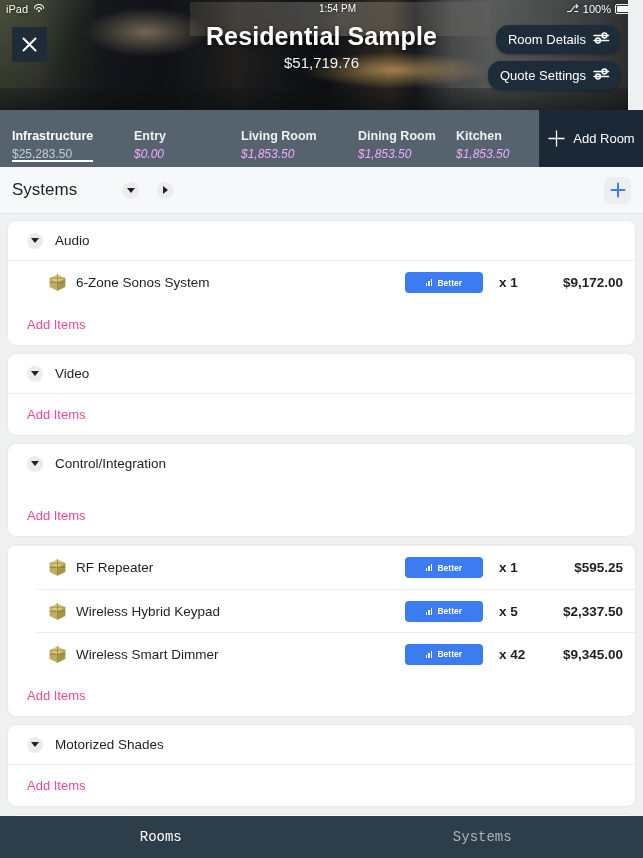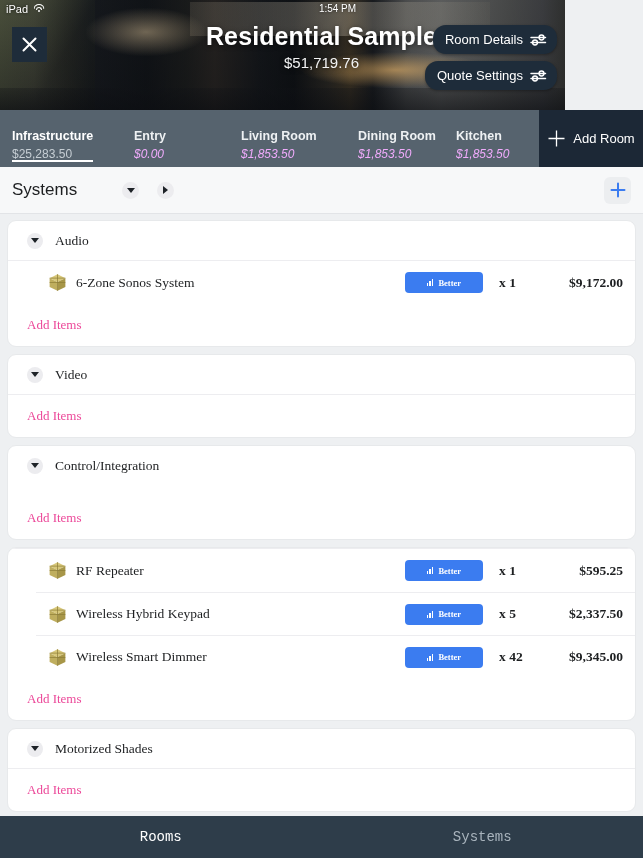--- a/index.html
+++ b/index.html
@@ -6,21 +6,21 @@
   html, body {
     width: 643px; height: 858px;
     font-family: "Liberation Sans", sans-serif;
     background: #eef0f2;
     overflow: hidden;
   }
   #app { position: relative; width: 643px; height: 858px; overflow: hidden; }
 
   
   .hero {
-    position: relative; height: 110px; width: 565px;
+    position: relative; height: 110px; width: 628px;
     background:
       linear-gradient(165deg, rgba(25,30,35,0.35) 0%, rgba(10,12,16,0.45) 100%),
       linear-gradient(90deg,
         #2a2a22 0%, #3b3a30 6%, #23231f 12%,
         #14161a 16%, #0d0f12 26%,
         #1a1a18 33%, #2b2520 38%,
         #121417 46%, #0b0d10 52%,
         #2e2a22 58%, #4a3c26 62%, #1b1d20 66%,
         #6f6f6d 72%, #8a8a87 78%, #7c7c79 84%,
         #6a6a67 90%, #58585a 96%, #44443f 100%);
@@ -104,21 +104,21 @@
   }
 
   
   .hero-actions {
     position: absolute; right: 8px; top: 25px; z-index: 5;
     display: flex; flex-direction: column; gap: 7px; align-items: flex-end;
   }
   .hero-btn {
     background: #1e2c3a; color: #fff; font-size: 13px;
     border-radius: 13px; padding: 7px 10px 7px 12px;
-    display: flex; align-items: center; gap: 7px; cursor: pointer;
+    display: flex; align-items: flex-start; gap: 7px; cursor: pointer;
     box-shadow: 0 1px 3px rgba(0,0,0,0.35);
   }
   .sliders-ico { display:block; }
 
   
   .roomtabs {
     position: relative; height: 57px; width: 643px; background: #56636e;
     display: flex; align-items: stretch; z-index: 3;
   }
   .roomtabs-scroll { display: flex; flex: 1; align-items: stretch; overflow: hidden; }
@@ -161,21 +161,21 @@
   .tri-down { width:0;height:0;border-left:4px solid transparent;border-right:4px solid transparent;border-top:5px solid #1d2227; }
   .tri-right { width:0;height:0;border-top:4px solid transparent;border-bottom:4px solid transparent;border-left:5px solid #1d2227; }
   .plus-btn {
     margin-left: auto; width: 27px; height: 27px; border-radius: 6px; background: #eceef0;
     display: flex; align-items: center; justify-content: center; cursor: pointer;
   }
 
   
   .content {
     position: absolute; left: 0; top: 214px; width: 643px; height: 644px;
-    background: #eef0f2; overflow: hidden; padding: 6px 7px 0 7px; font-family: Liberation Serif, serif;
+    background: #eef0f2; overflow: hidden; padding: 6px 7px 0 7px;
   }
   .card {
     background: #fff; border: 1px solid #e7e9eb; border-radius: 9px;
     margin-bottom: 7px; overflow: hidden;
   }
   .card-head {
     height: 39px; display: flex; align-items: center; padding: 0 0 0 19px; cursor: pointer;
   }
   .card-head .round-chip { width: 16px; height: 16px; }
   .card-title { font-size: 13.5px; color: #1d1f21; margin-left: 12px; }

